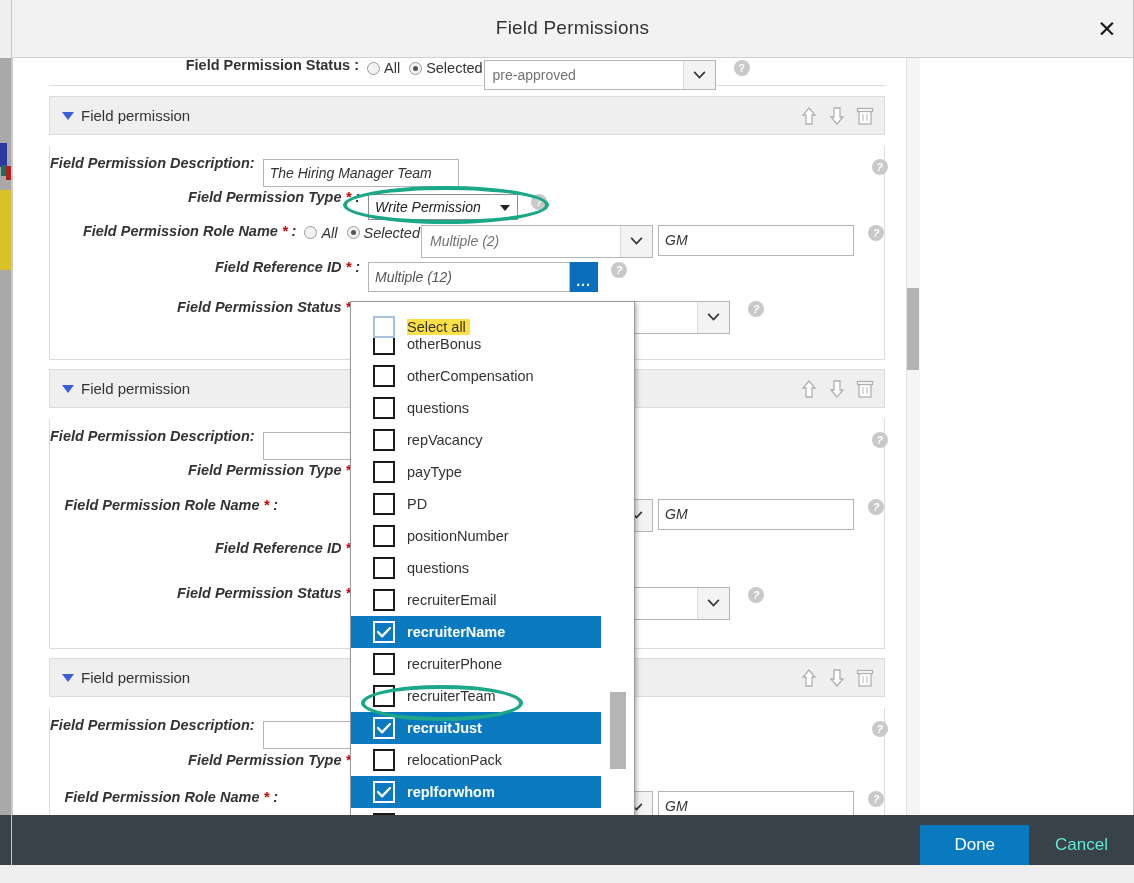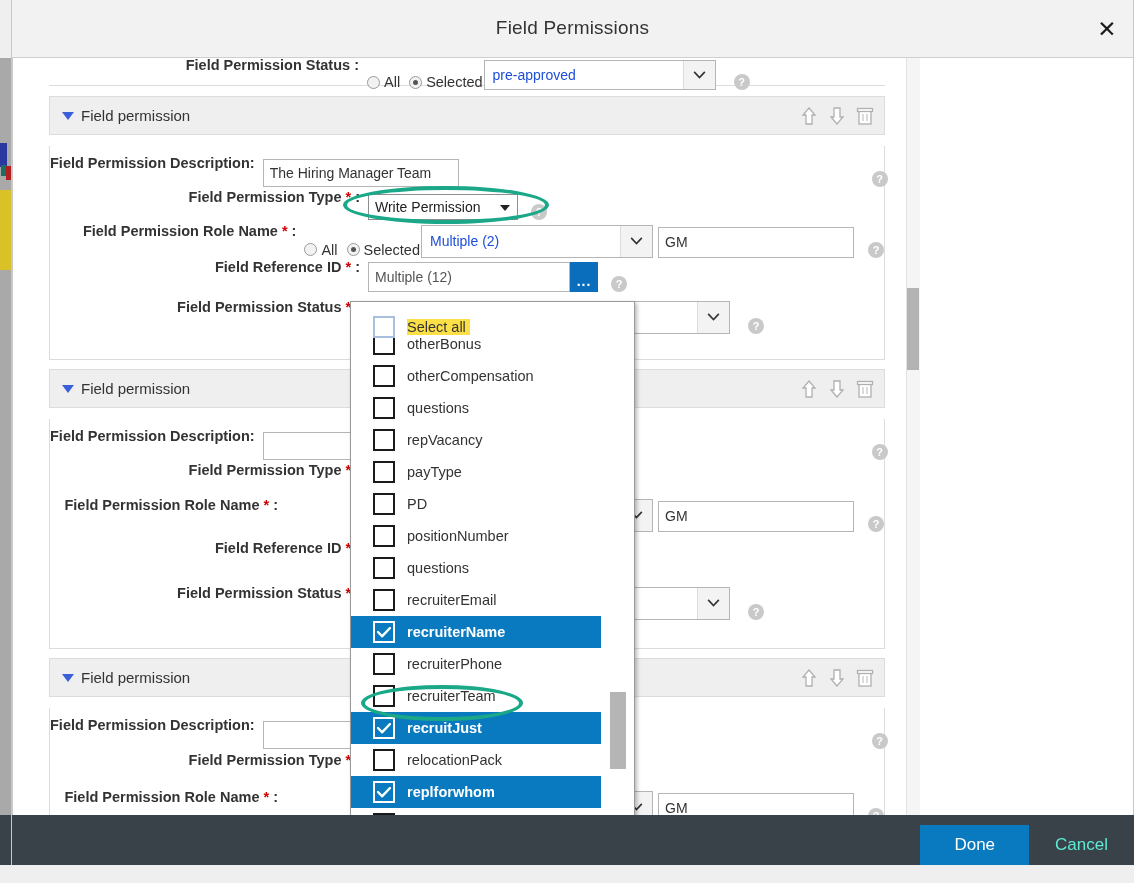--- a/index.html
+++ b/index.html
@@ -97,58 +97,59 @@
     position: absolute; right: 10px; top: 9px;
     display: flex; gap: 10px; align-items: center;
   }
   .sec-icons svg { cursor: pointer; display: block; }
 
   .sec-body {
     border: 1px solid #dcdcdc; border-top: none;
     background: #ffffff;
     padding: 0;
     position: relative;
+    font-style: italic;
   }
 
   .frow {
     position: relative;
     display: flex;
     align-items: center;
     height: 34px;
   }
   .flabel {
     width: 318px;
     text-align: right;
     padding-right: 8px;
     font-size: 14.5px;
     font-weight: bold;
     color: #333333;
     white-space: nowrap;
   }
   .req { color: #d00000; font-weight: bold; }
 
-  .fctl { position: relative; display: flex; align-items: flex-end; margin-top: 20px; }
+  .fctl { position: relative; display: flex; align-items: flex-start; margin-top: 20px; }
 
   
   .txtinput {
     height: 28px;
     border: 1px solid #b5b5b5;
     background: #ffffff;
     font-size: 14px;
     color: #333;
     padding: 0 6px;
     display: flex; align-items: center;
     overflow: hidden; white-space: nowrap;
   }
   .selbox {
     height: 30px;
     border: 1px solid #b5b5b5;
     background: #ffffff;
     font-size: 14px;
-    color: #1d4ed8;
+    color: #737373;
     display: flex; align-items: center;
     padding-left: 8px;
     position: relative;
   }
   .selbox .caret-wrap {
     position: absolute; right: 0; top: 0; bottom: 0; width: 32px;
     display: flex; align-items: center; justify-content: center;
     background: #f3f3f3; border-left: 1px solid #dcdcdc;
   }
   .caret {

